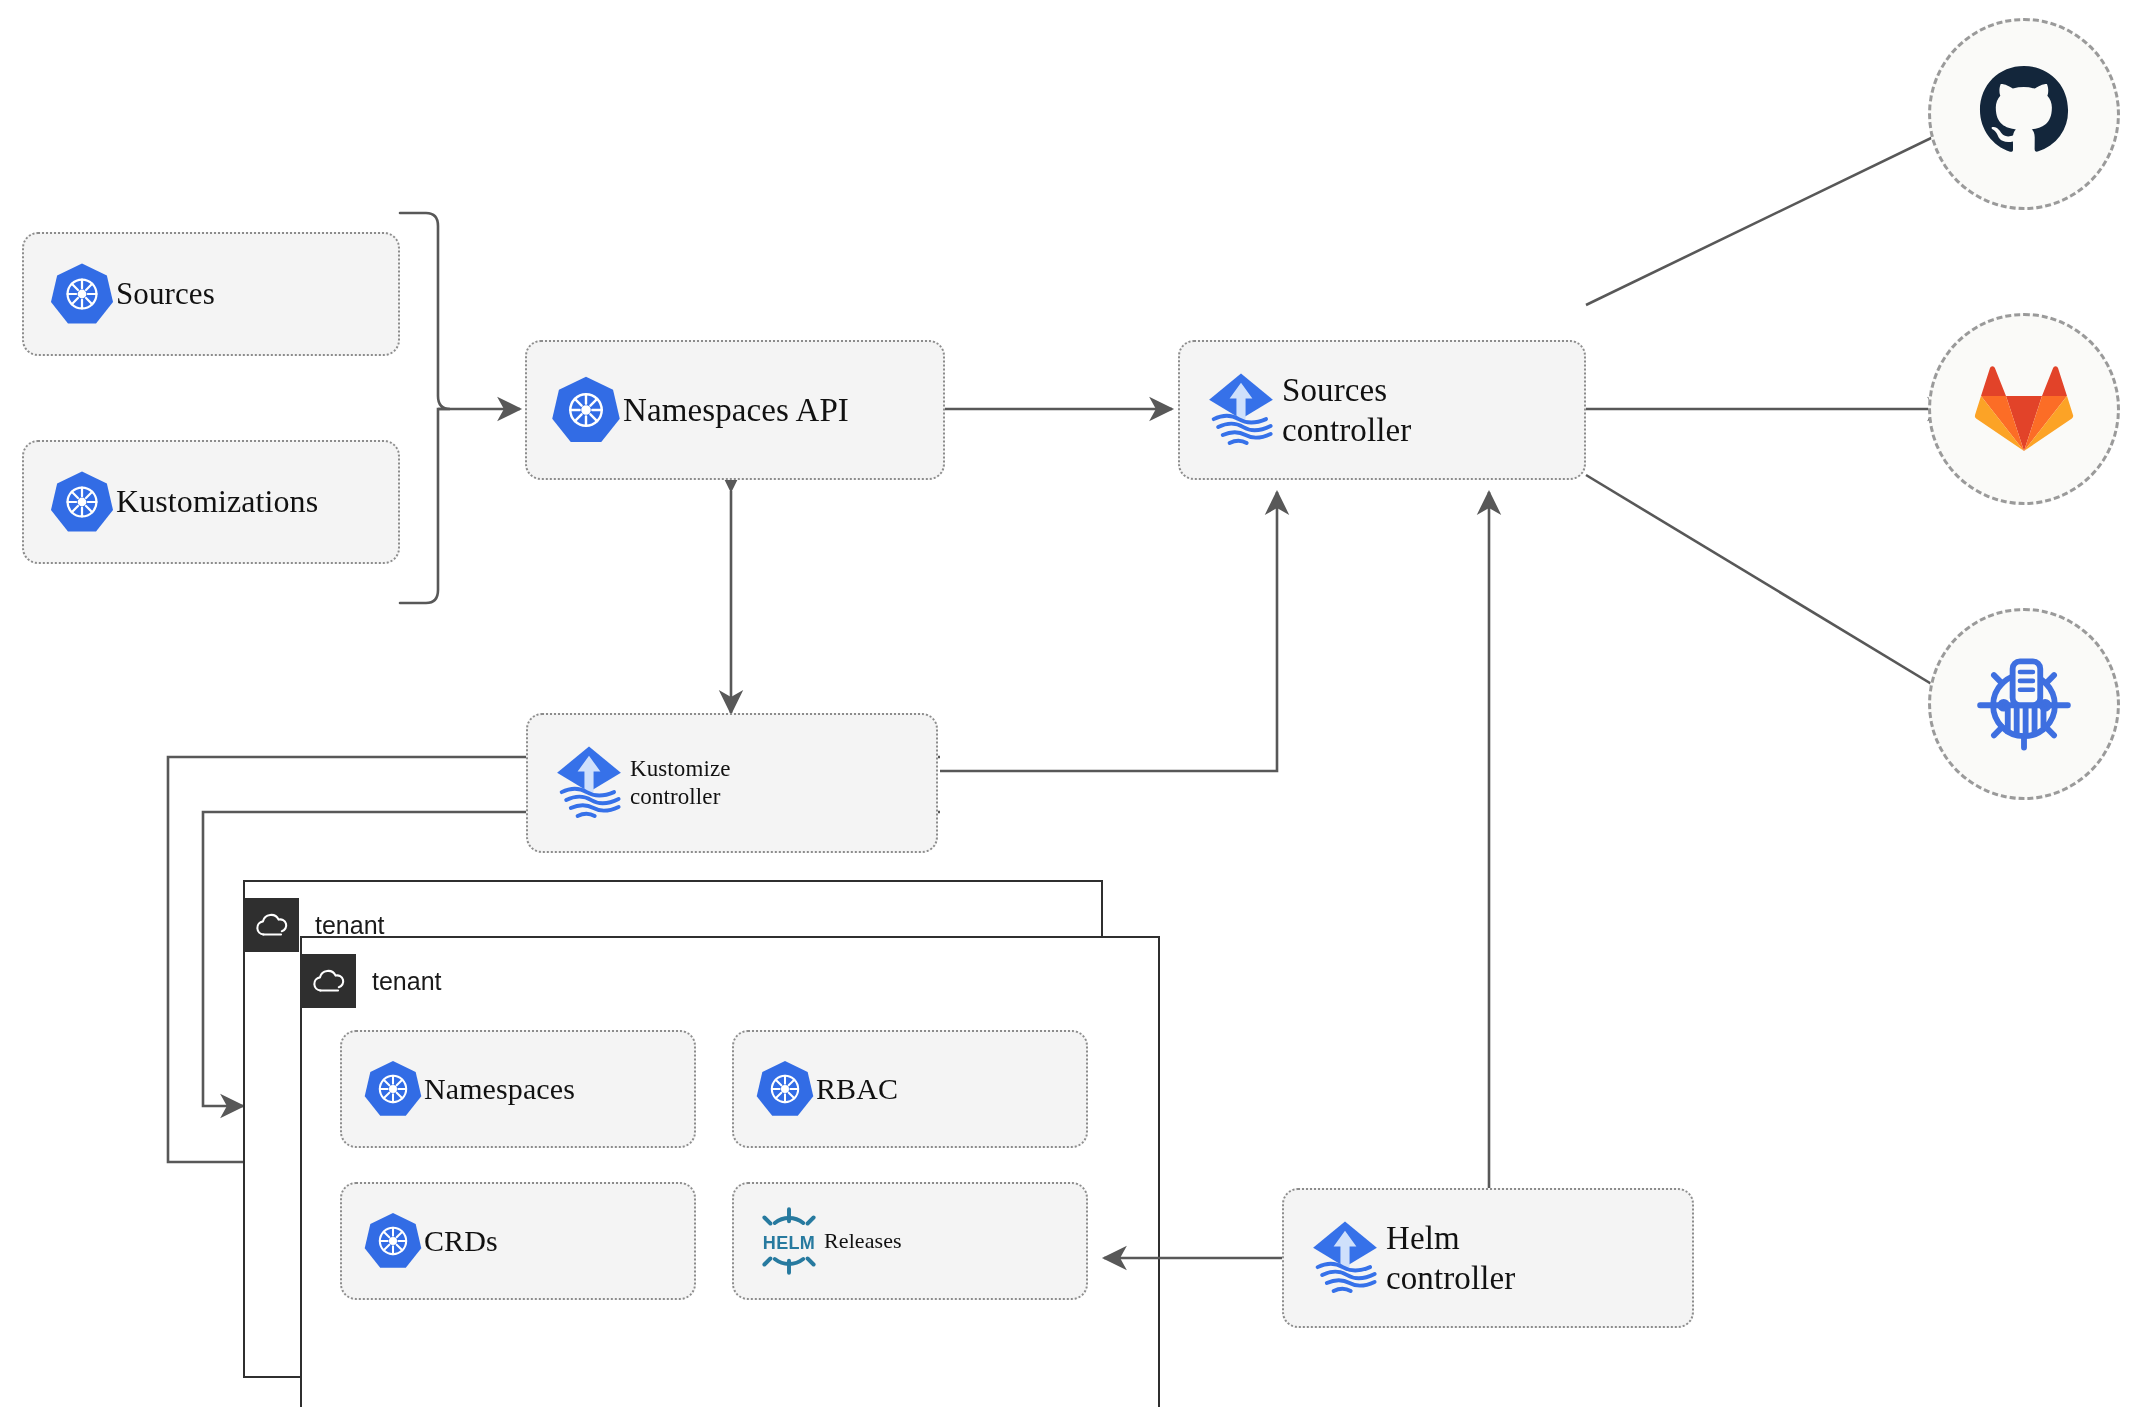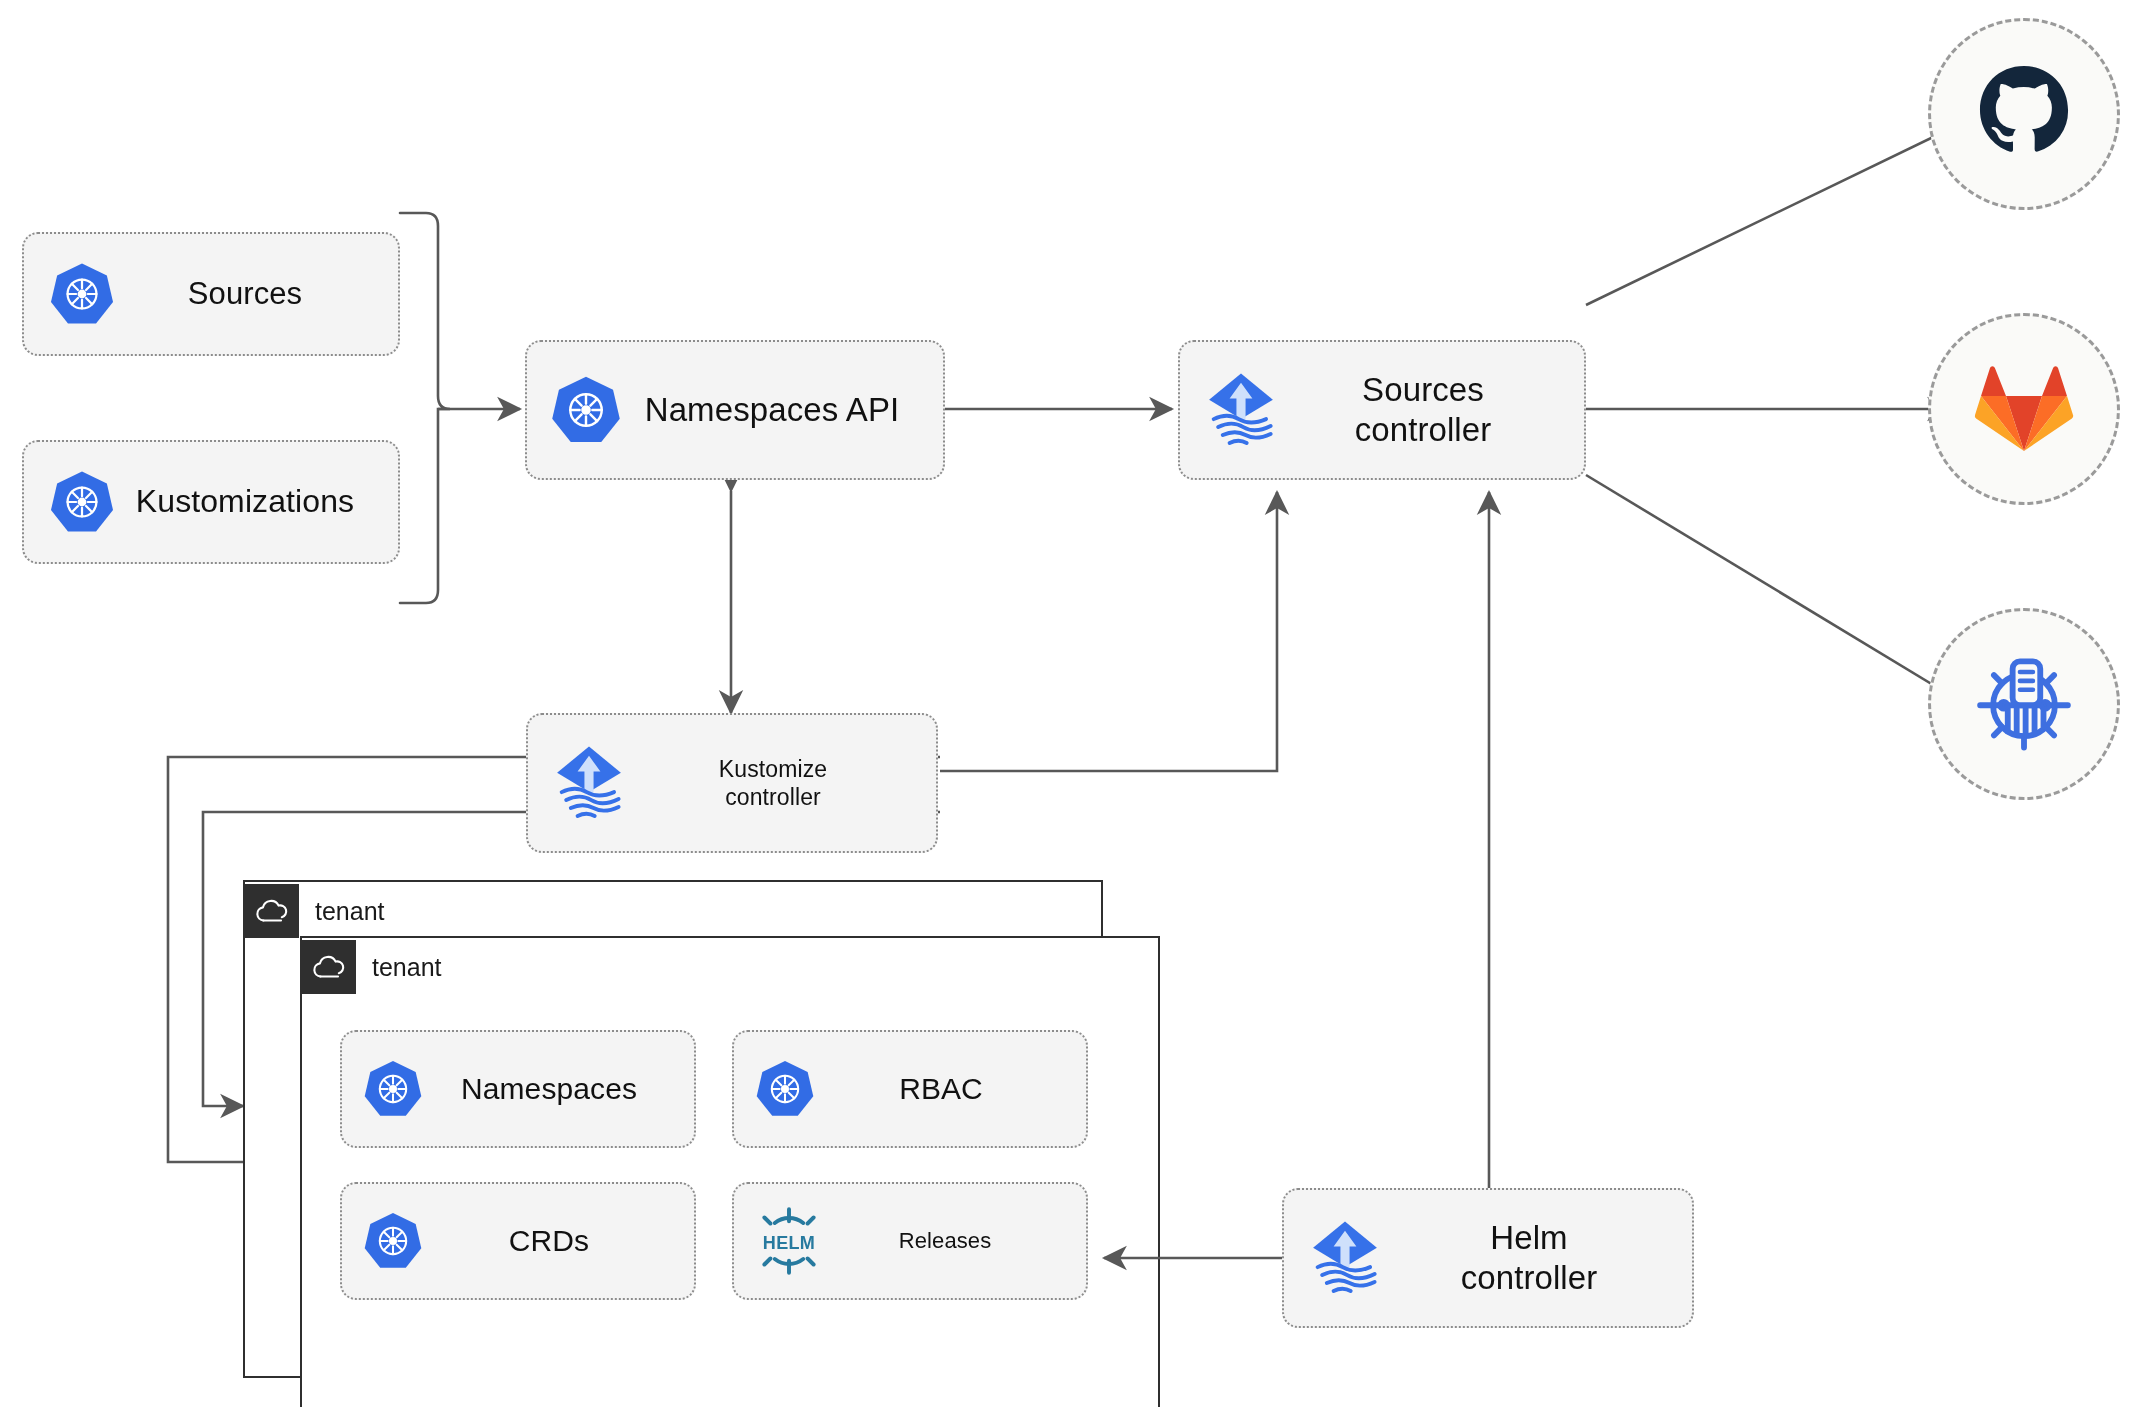--- a/index.html
+++ b/index.html
@@ -13,25 +13,25 @@
     border:2.5px dotted #8c8c8c;
     border-radius:16px;
     box-sizing:border-box;
     display:flex;
     align-items:center;
     z-index:5;
   }
   .node .ico{flex:0 0 auto;display:flex;align-items:center;justify-content:center;}
   .node .lbl{
     flex:1 1 auto;
-    text-align:center;
     color:#111;
     line-height:1.22;
     white-space:pre-line;
     letter-spacing:.1px;
+    font-family:Liberation Serif, serif;
   }
 
   
   .circ{
     position:absolute;
     border:3px dashed #9a9a9a;
     border-radius:50%;
     background:#fafaf8;
     box-sizing:border-box;
     display:flex;align-items:center;justify-content:center;
@@ -40,21 +40,21 @@
 
   
   .tenant{
     position:absolute;
     background:#ffffff;
     border:2.5px solid #2f2f2f;
     box-sizing:border-box;
     z-index:4;
   }
   .tenant .hdr{
-    position:absolute;top:2px;left:0;
+    position:absolute;top:16px;left:0;
     display:flex;align-items:center;
     height:54px;
     text-align:center;
   }
   .tenant .hdr .sq{
     width:54px;height:54px;background:#2f2f2f;
     display:flex;align-items:center;justify-content:center;
     flex:0 0 auto;
   }
   .tenant .hdr .tname{

